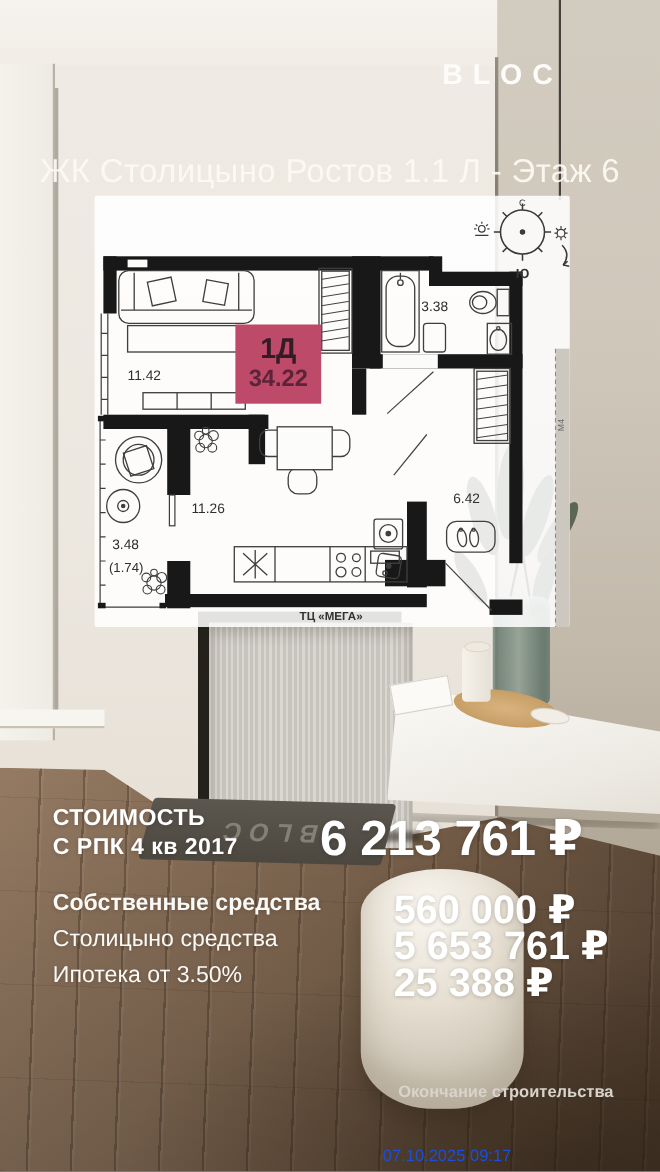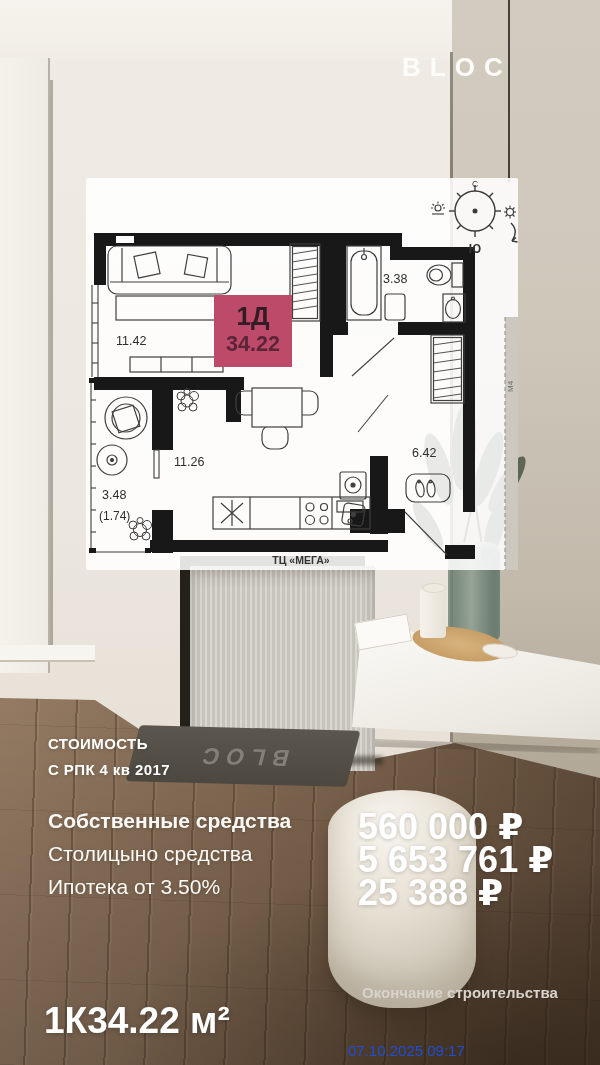--- a/index.html
+++ b/index.html
@@ -66,21 +66,21 @@
 
   
   .plan-card{left:86px;top:178px;width:432px;height:392px;background:rgba(255,255,255,.87);
     border-radius:2px;z-index:5;}
   .plan-card svg{position:absolute;left:0;top:0;width:100%;height:100%;font-family:"Liberation Sans","DejaVu Sans",sans-serif;}
 
   
   .logo{left:402px;top:52px;width:170px;z-index:10;color:#fdfcf9;font-size:26px;font-weight:700;letter-spacing:9px;}
   .title{left:0;top:139px;width:600px;text-align:center;z-index:10;color:rgba(253,249,243,.93);
     font-size:30px;font-weight:500;letter-spacing:.3px;}
-  .price-head{left:48px;top:731px;z-index:10;color:#fff;font-size:15px;font-weight:800;line-height:26px;letter-spacing:.4px;
+  .price-head{left:48px;top:731px;z-index:10;color:#fff;font-size:21px;font-weight:800;line-height:26px;letter-spacing:.4px;
     text-shadow:0 1px 4px rgba(0,0,0,.18);}
   .price-big{left:291px;top:735px;z-index:10;color:#fff;font-size:45px;font-weight:800;letter-spacing:-.5px;
     text-shadow:0 1px 5px rgba(0,0,0,.18);}
   .fin-row{left:48px;width:520px;z-index:10;height:32px;}
   .fin-row .lbl{position:absolute;left:0;top:3px;color:#fbf9f5;font-size:21px;font-weight:400;text-shadow:0 1px 4px rgba(0,0,0,.2);}
   .fin-row.first .lbl{font-weight:700;}
   .fin-row .val{position:absolute;left:310px;top:0;color:#fff;font-size:36px;font-weight:800;text-shadow:0 1px 4px rgba(0,0,0,.2);}
   .row1{top:806px;text-align:center;}.row2{top:839px;}.row3{top:872px;}
   .unit-summary{left:44px;top:1000px;z-index:10;color:#fff;font-size:37px;font-weight:800;text-shadow:0 1px 5px rgba(0,0,0,.25);}
   .unit-summary .gap{position:static;display:inline-block;width:24px;}
@@ -332,38 +332,37 @@
         <path d="M425 45 Q433 53 426 63"></path>
         <line x1="426" y1="63" x2="430" y2="59.5"></line>
           <line x1="426" y1="63" x2="431.5" y2="64"></line>
       </g>
       <text x="389" y="9" text-anchor="middle" font-size="8.5" fill="#3a3a3a">С</text>
       <text x="389" y="75" text-anchor="middle" font-size="12" font-weight="600" fill="#333">Ю</text>
     </svg>
   </div>
 
   <div class="logo">BLOC</div>
+  <div class="title">ЖК Столицыно Ростов 1.1 Л - Этаж 6</div>
 
   <div class="price-head">
     <div style="position:static">СТОИМОСТЬ</div>
     <div style="position:static">С РПК 4 кв 2017</div>
   </div>
+  <div class="price-big">6 213 761 ₽</div>
 
   <div class="fin-row first row1">
     <span class="lbl">Собственные средства</span>
     <span class="val">560 000 ₽</span>
   </div>
   <div class="fin-row row2">
     <span class="lbl">Столицыно средства</span>
     <span class="val">5 653 761 ₽</span>
   </div>
   <div class="fin-row row3">
     <span class="lbl">Ипотека от 3.50%</span>
     <span class="val">25 388 ₽</span>
   </div>
 
-  <div class="unit-summary">
-    <span style="position:static">1К</span><span class="gap"></span><span style="position:static">34.22 м²</span>
-  </div>
   <div class="completion">Окончание строительства</div>
   <div class="timestamp">07.10.2025 09:17</div>
 
 </div>
 
 </body></html>

